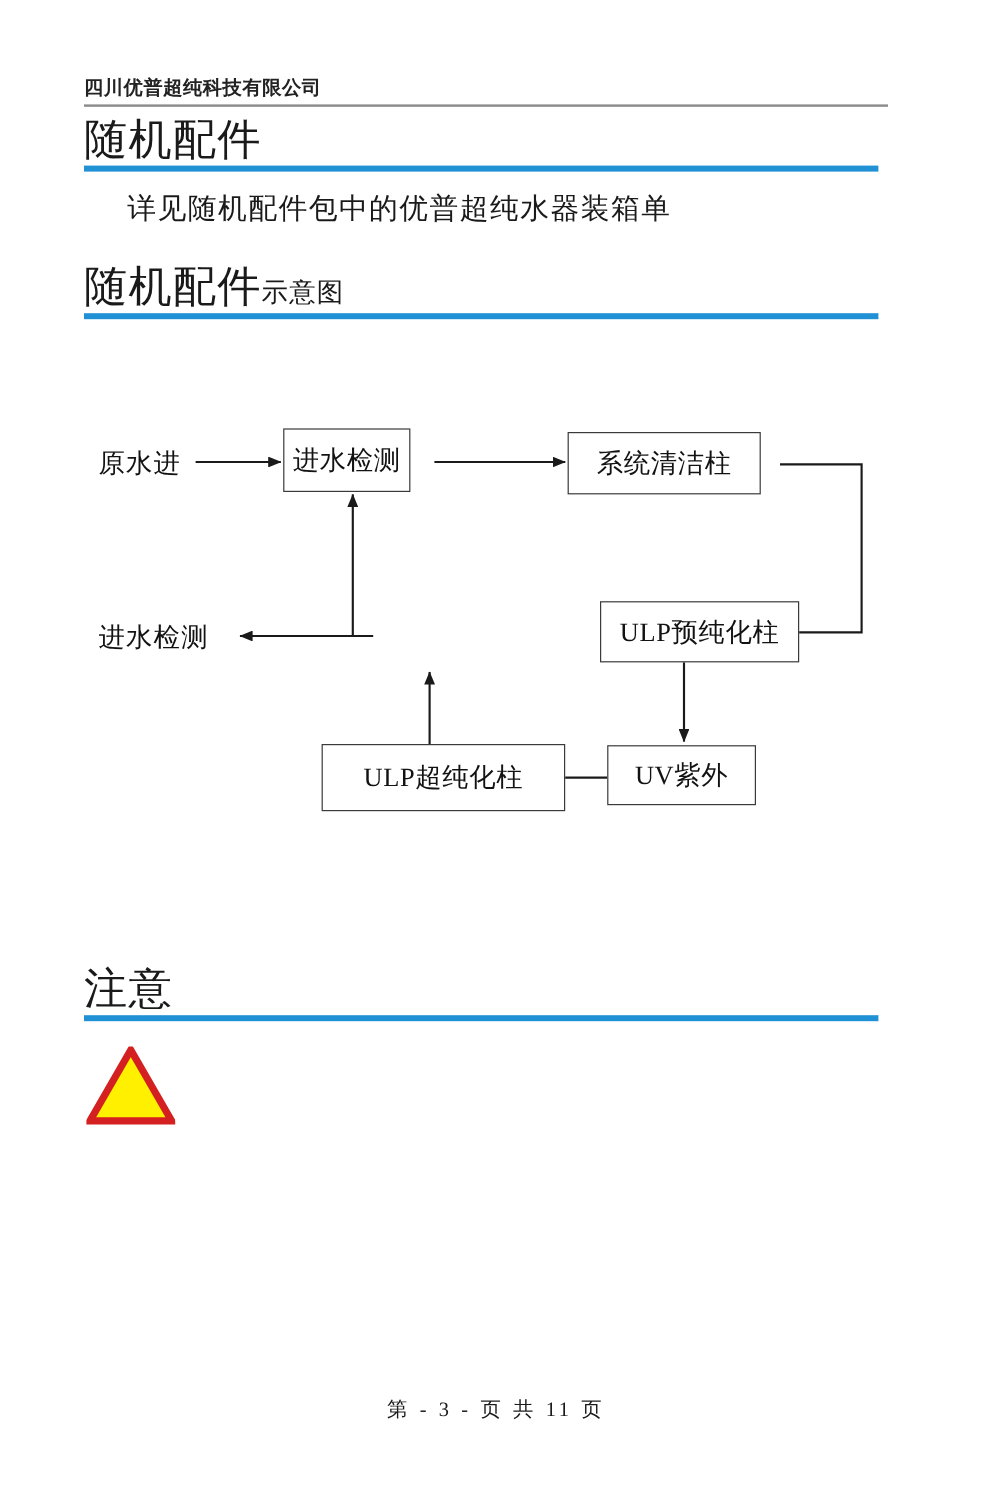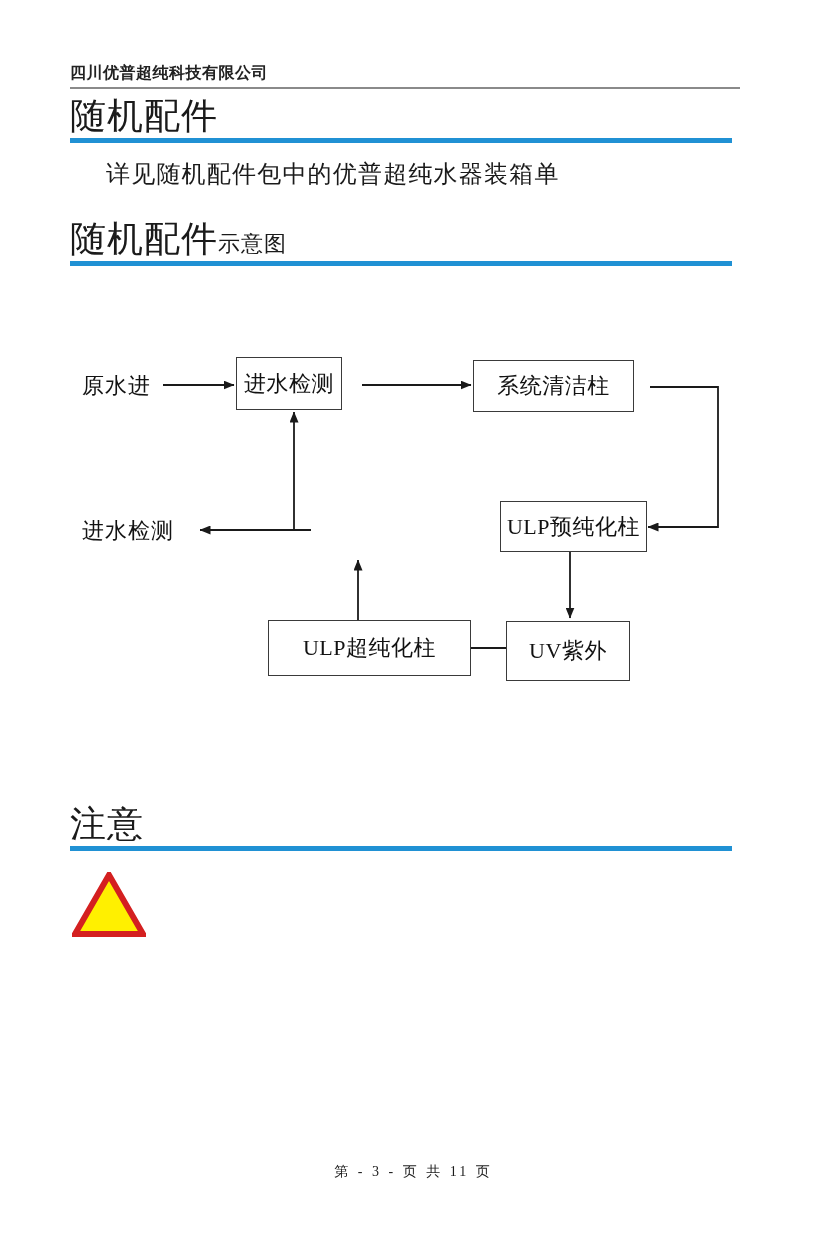--- a/index.html
+++ b/index.html
@@ -121,21 +121,21 @@
     color: #151515;
   }
 
   
   .footer {
     position: absolute;
     left: 0;
     width: 827px;
     text-align: center;
     font-family: "Liberation Serif", "DejaVu Serif", serif;
-    font-size: 14px;
+    font-size: 17px;
     letter-spacing: 3px;
     color: #1a1a1a;
   }
 </style>
 </head>
 <body>
 
 <div id="page">
 
   <div class="company-name">四川优普超纯科技有限公司</div>
@@ -180,25 +180,25 @@
   </svg>
 
   <div class="node-box" style="left:236px; top:357px; width:106px; height:53px;">
     <span>进水检测</span>
   </div>
 
   <div class="node-box" style="left:473px; top:360px; width:161px; height:52px;">
     <span>系统清洁柱</span>
   </div>
 
-  <div class="node-box" style="left:500px; top:501px; width:147px; height:51px;">
+  <div class="node-box" style="left:500px; top:501px; width:166px; height:51px;">
     <span>ULP预纯化柱</span>
   </div>
 
-  <div class="node-box" style="left:506px; top:621px; width:124px; height:60px;">
+  <div class="node-box" style="left:506px; top:621px; width:124px; height:50px;">
     <span>UV紫外</span>
   </div>
 
   <div class="node-box" style="left:268px; top:620px; width:203px; height:56px;">
     <span>ULP超纯化柱</span>
   </div>
 
 
   <div class="flow-label" style="left:82px; top:371px;">原水进</div>
 

